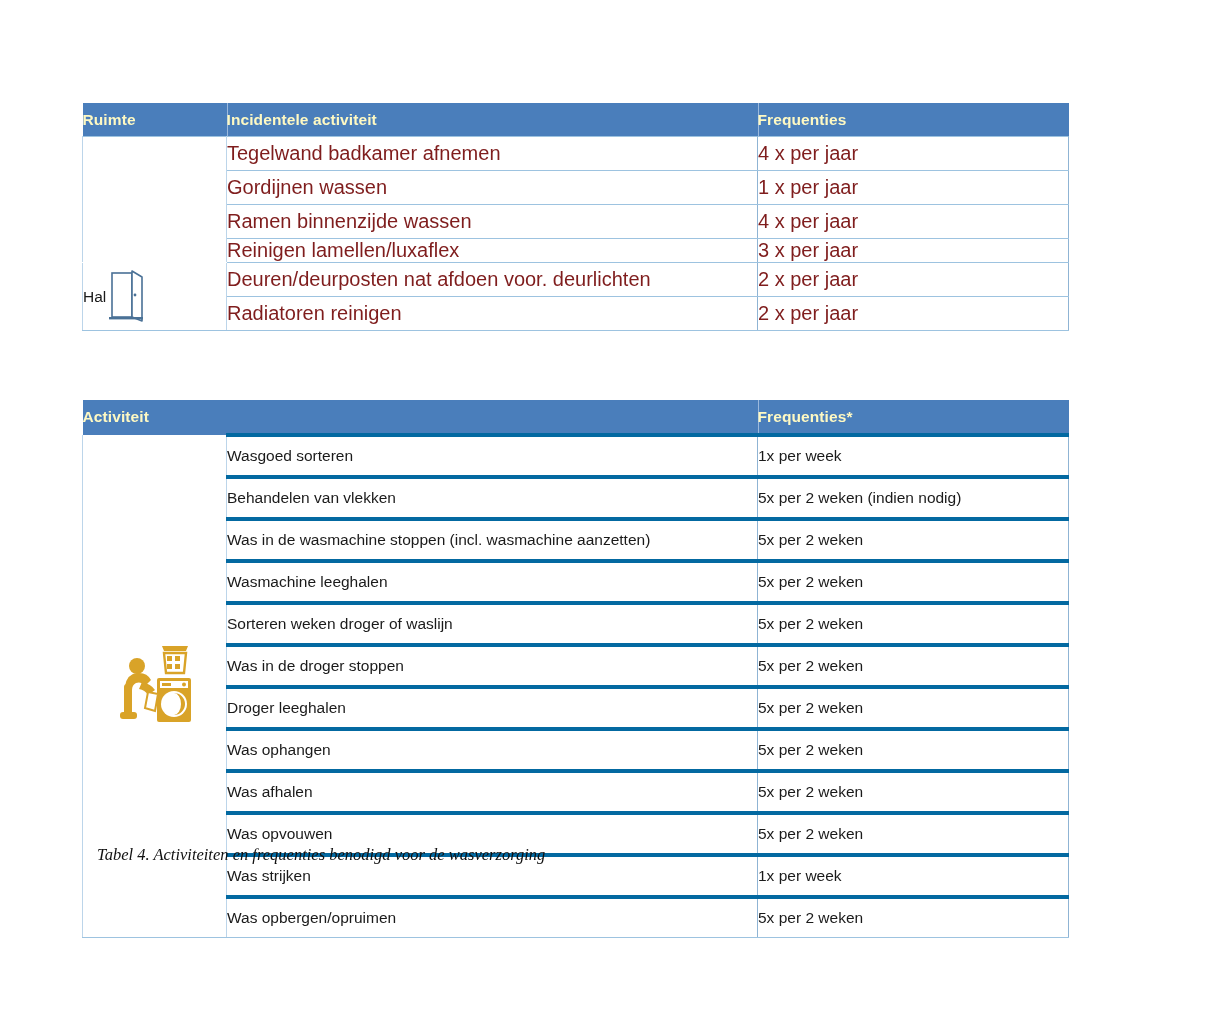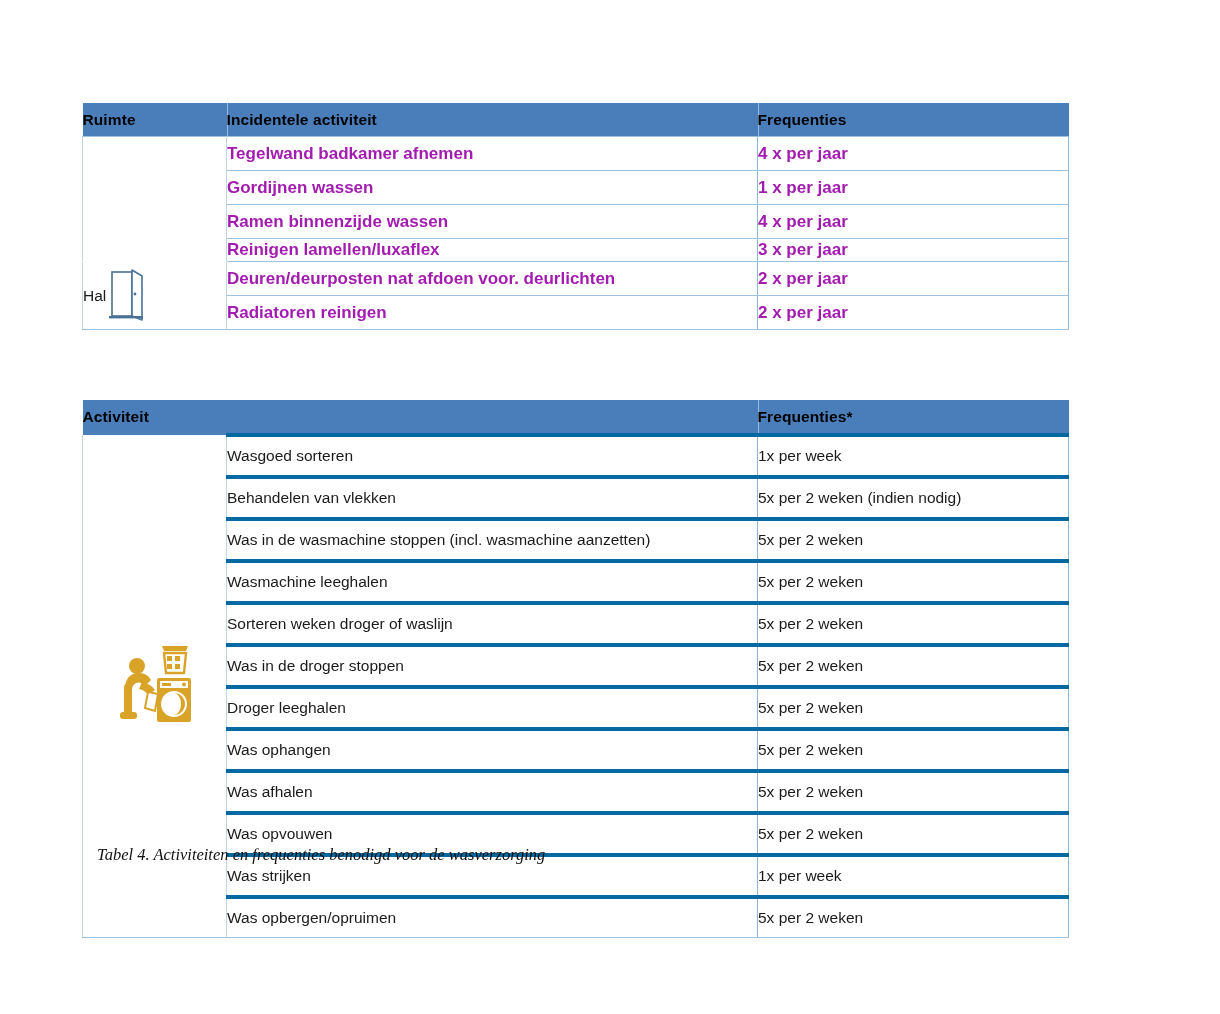--- a/index.html
+++ b/index.html
@@ -30,42 +30,41 @@
     background: #ffffff;
   }
   .doc-table td, .doc-table th {
     padding: 0;
     margin: 0;
     vertical-align: middle;
   }
 
   .hdr-cell {
     background: #4a7ebb;
-    color: #000000;
+    color: #fef9c3;
     font-weight: bold;
     font-size: 15.5px;
     text-align: left;
     height: 33px;
     padding-left: 12px;
     border: none;
     letter-spacing: 0.1px;
   }
   .hdr-cell.hdr-sep {
     box-shadow: inset 1px 0 0 #9bb9dd;
   }
 
   .body-cell {
-    font-size: 17px;
-    color: #a21caf;
+    font-size: 20px;
+    color: #7f1d1d;
     padding-left: 12px;
     border-top: 1px solid #9dc3e0;
     border-bottom: 1px solid #9dc3e0;
     background: #ffffff;
     white-space: nowrap;
-    font-weight: bold;
   }
   .col-mid {
     border-right: 1px solid #8fb4d4;
   }
   .col-right {
     border-right: 1px solid #8fb4d4;
   }
 
   
   .room-cell {

